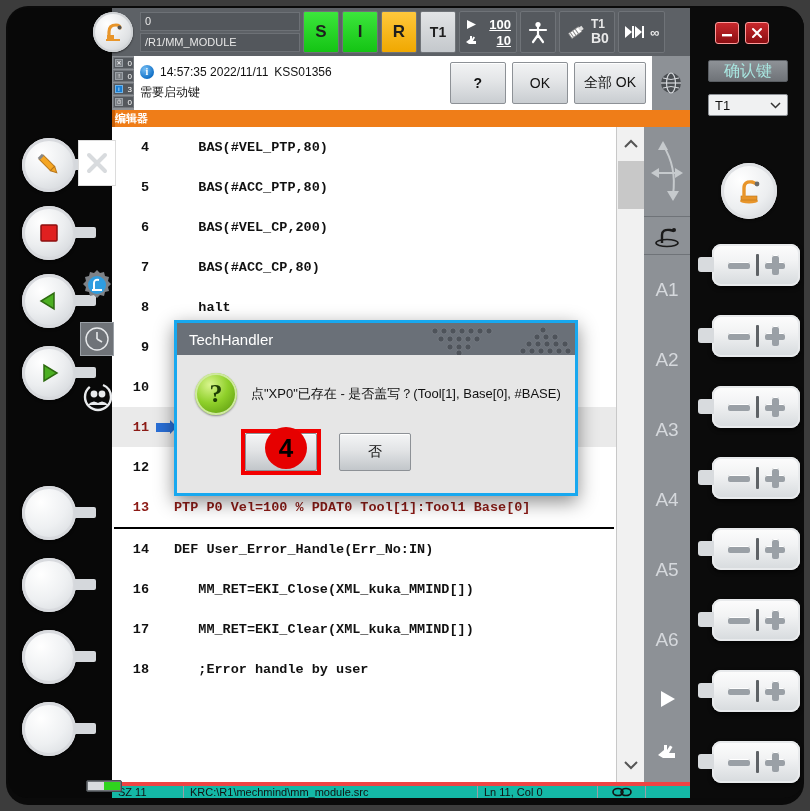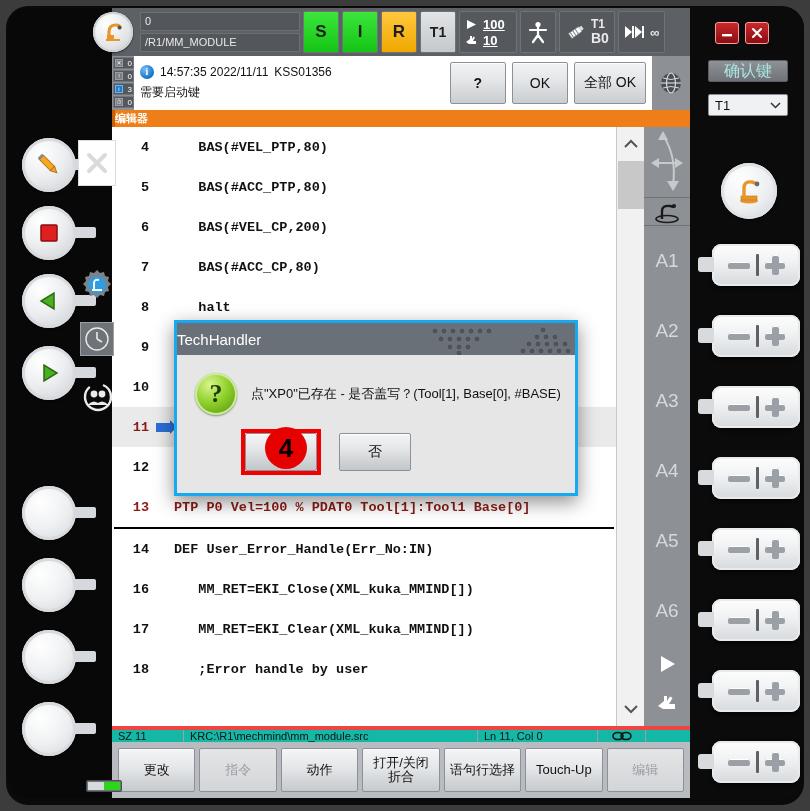--- a/index.html
+++ b/index.html
@@ -71,21 +71,21 @@
   .sbtn.green { background: linear-gradient(#3ce63c,#14c414); }
   .sbtn.orange{ background: linear-gradient(#ffc83c,#f0a800); }
   .sbtn.grey  { background: linear-gradient(#e2e4e6,#c4c8cc); font-size:14px; }
   .tbox {
     height:42px; border:1px solid #6f7378; border-radius:2px; background:#55595e;
     display:flex; align-items:center; justify-content:center; padding:0 5px;
     color:#e9e9e9;
   }
   .ovr { display:flex; flex-direction:column; gap:1px; font-size:12px; font-weight:bold; }
   .ovr-row { display:flex; align-items:center; gap:5px; }
-  .ovr-val { color:#ffffff; width:28px; text-align:left; font-size:13px;text-decoration:underline; }
+  .ovr-val { color:#ffffff; width:28px; text-align:right; font-size:13px;text-decoration:underline; }
   .tb-tool { display:flex; flex-direction:column; line-height:1.05; font-size:11px; font-weight:bold; text-align:left;}
   .tb-tool b { font-size:12px; }
   .tb-tool i { font-style:normal; font-size:14px; }
 
   
   #msgwrap { display:flex; background:#ffffff; height:54px; }
   #counters { width:22px; background:#8d9196; display:flex; flex-direction:column; padding:1px 0 0 1px; gap:1px;}
   .cnt {
     height:12px; display:flex; align-items:center; justify-content:space-between;
     background:#54585d; border:1px solid #73777c; font-size:8px; color:#fff; padding:0 1px;
@@ -221,21 +221,21 @@
 
   
   #overlay-dialog {
     position:absolute; left:174px; top:320px; width:404px; height:176px;
     border:3px solid #18a8ef; background:#e6e6e6;
     box-shadow: 0 6px 18px rgba(0,0,0,.45);
     z-index:50;
   }
   #dlg-title {
     height:32px; background:#6a7078; position:relative;
-    display:flex; align-items:center; 
+    display:flex; align-items:center; padding-left:12px;
     color:#fff; font-size:15px;
   }
   .dots { position:absolute; top:4px; }
   #dlg-body { display:flex; align-items:center; padding:18px 14px 0 18px; gap:14px; }
   .q-icon {
     width:42px; height:42px; border-radius:50%; flex:0 0 auto;
     background: radial-gradient(circle at 35% 28%, #d9f58e 0%, #8fd02a 45%, #4f8c08 100%);
     box-shadow: inset 0 0 0 2px #cfe9a0, 0 1px 2px rgba(0,0,0,.4);
     color:#1d3d05; font-size:26px; font-weight:bold; font-family:"Liberation Serif", serif;
     display:flex; align-items:center; justify-content:center;
@@ -574,30 +574,20 @@
       <div style="width:120px;">Ln 11, Col 0</div>
       <div style="width:48px;justify-content:center;">
         <svg width="20" height="12" viewBox="0 0 20 12">
           <ellipse cx="6" cy="6" rx="5" ry="3.5" fill="none" stroke="#111" stroke-width="1.6"></ellipse>
           <ellipse cx="14" cy="6" rx="5" ry="3.5" fill="none" stroke="#111" stroke-width="1.6"></ellipse>
         </svg>
       </div>
       <div style="flex:0 0 44px;border-right:none;"></div>
     </div>
 
-    <div id="fkeys">
-        <div class="fkey" style="white-space: pre-line;">更改</div>
-        <div class="fkey disabled" style="white-space: pre-line;">指令</div>
-        <div class="fkey" style="white-space: pre-line;">动作</div>
-        <div class="fkey" style="white-space: pre-line;">打开/关闭
-折合</div>
-        <div class="fkey" style="white-space: pre-line;">语句行选择</div>
-        <div class="fkey" style="white-space: pre-line;">Touch-Up</div>
-        <div class="fkey disabled" style="white-space: pre-line;">编辑</div>
-      </div>
   </div>
 
   <div id="close-x">
     <svg width="26" height="26" viewBox="0 0 26 26">
       <path d="M5 5 L21 21 M21 5 L5 21" stroke="#d8dbde" stroke-width="4" stroke-linecap="round"></path>
     </svg>
   </div>
 
   <div style="position:absolute;left:78px;top:265px;width:38px;height:40px;display:flex;align-items:center;justify-content:center;z-index:41;">
     <svg width="34" height="34" viewBox="0 0 34 34">

